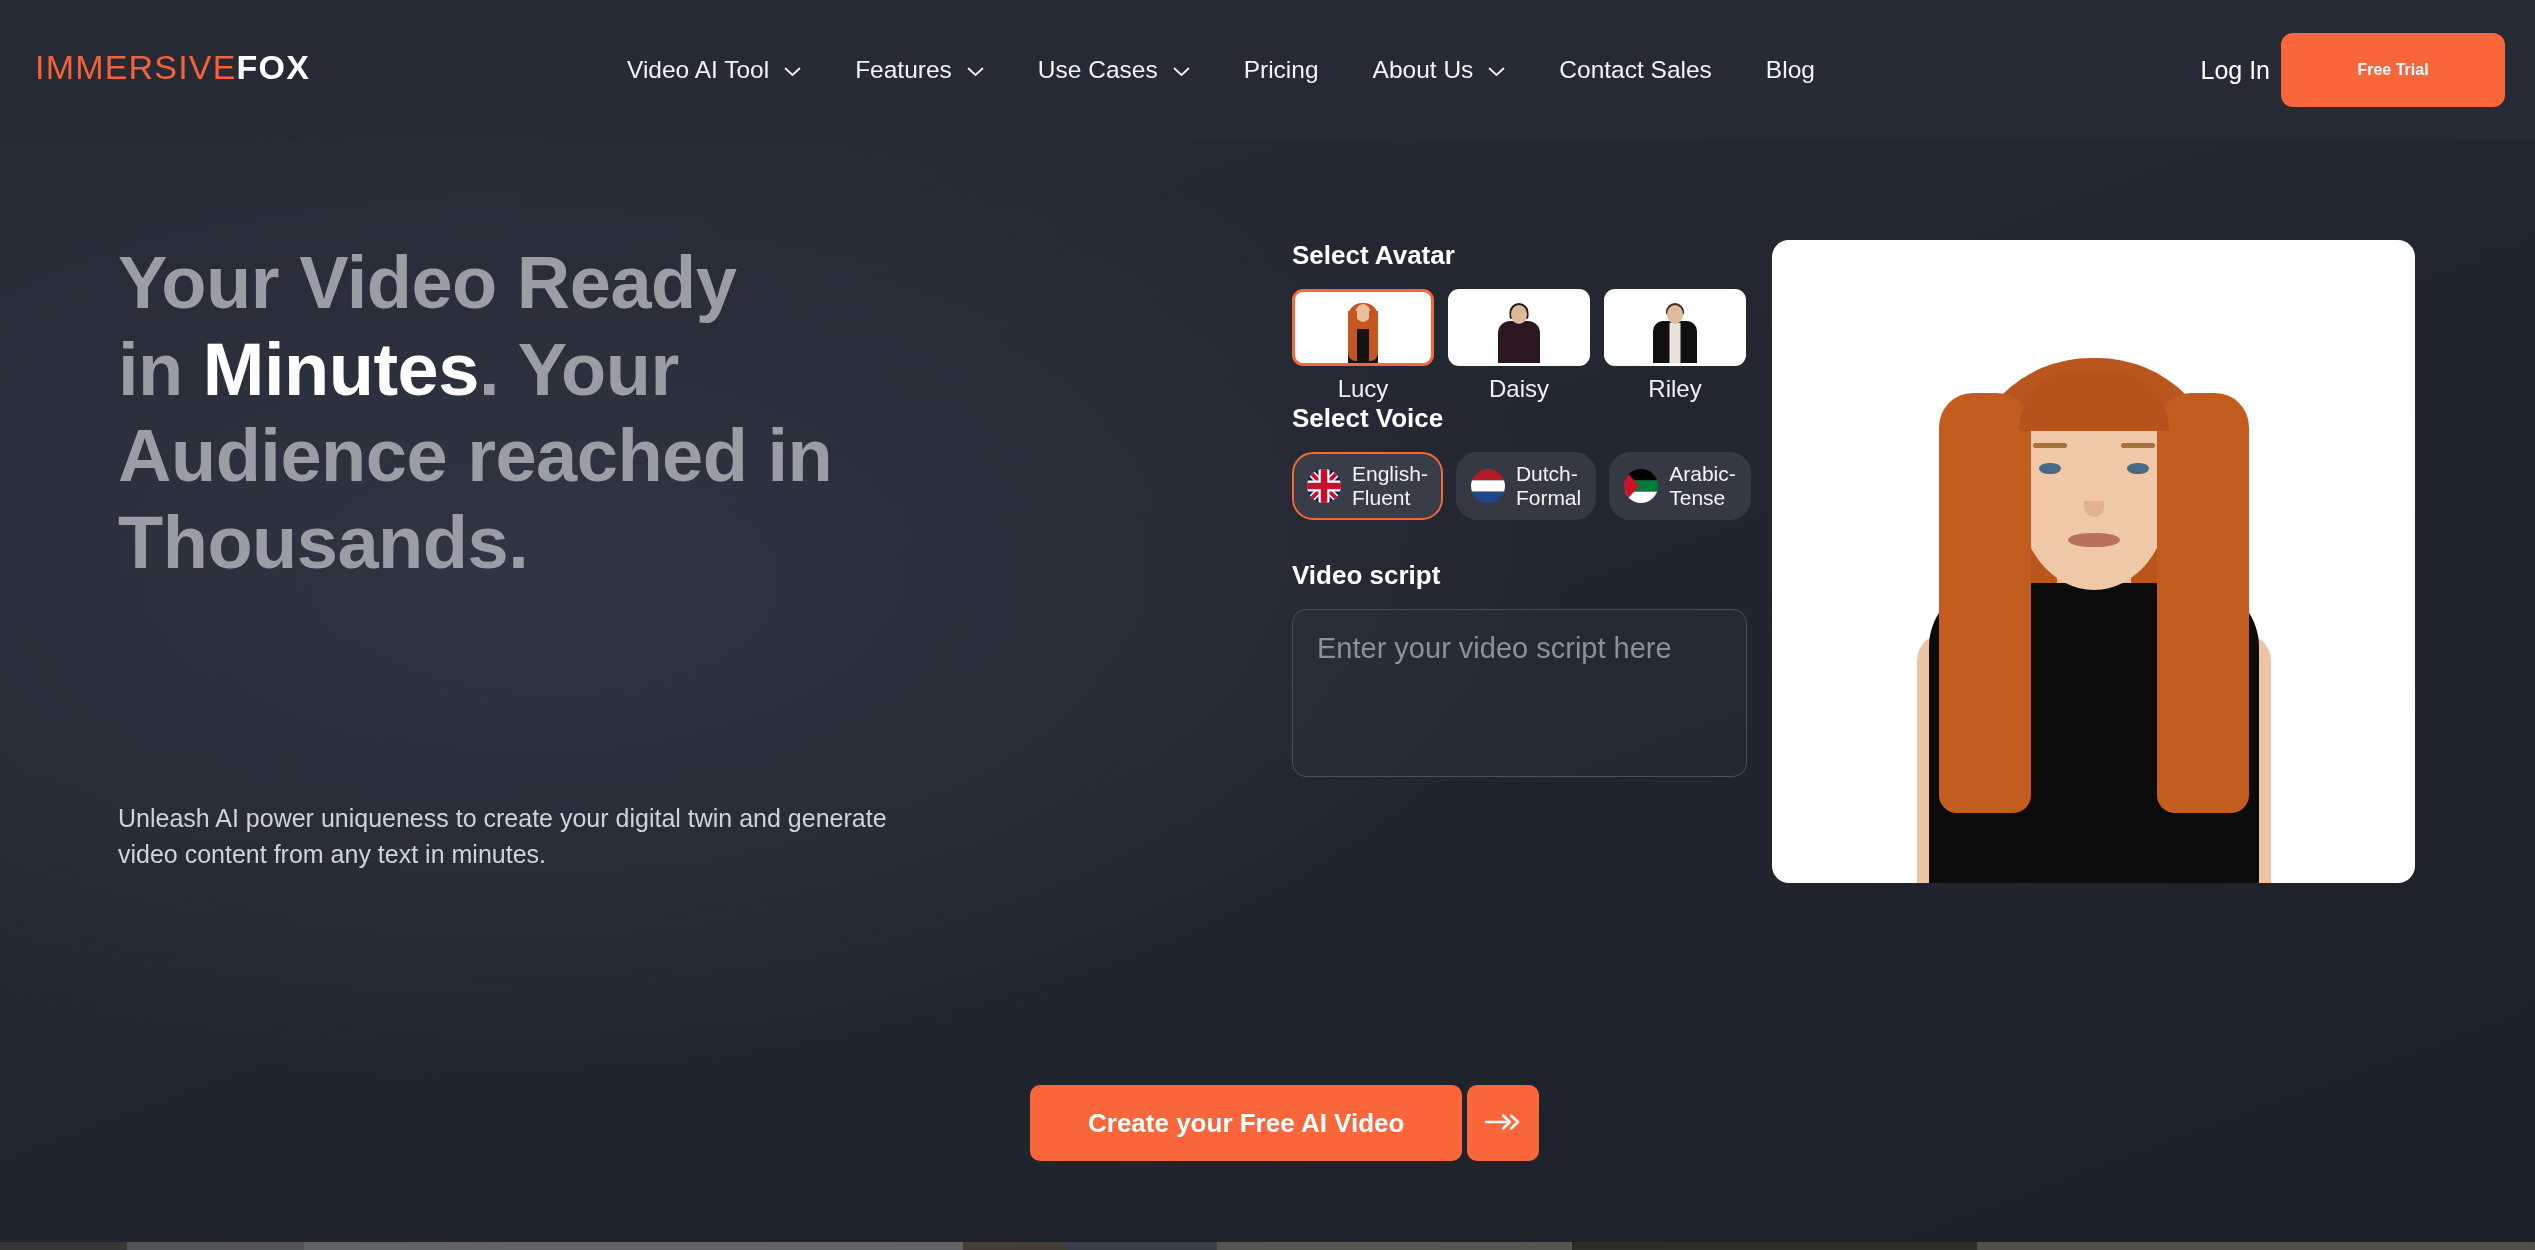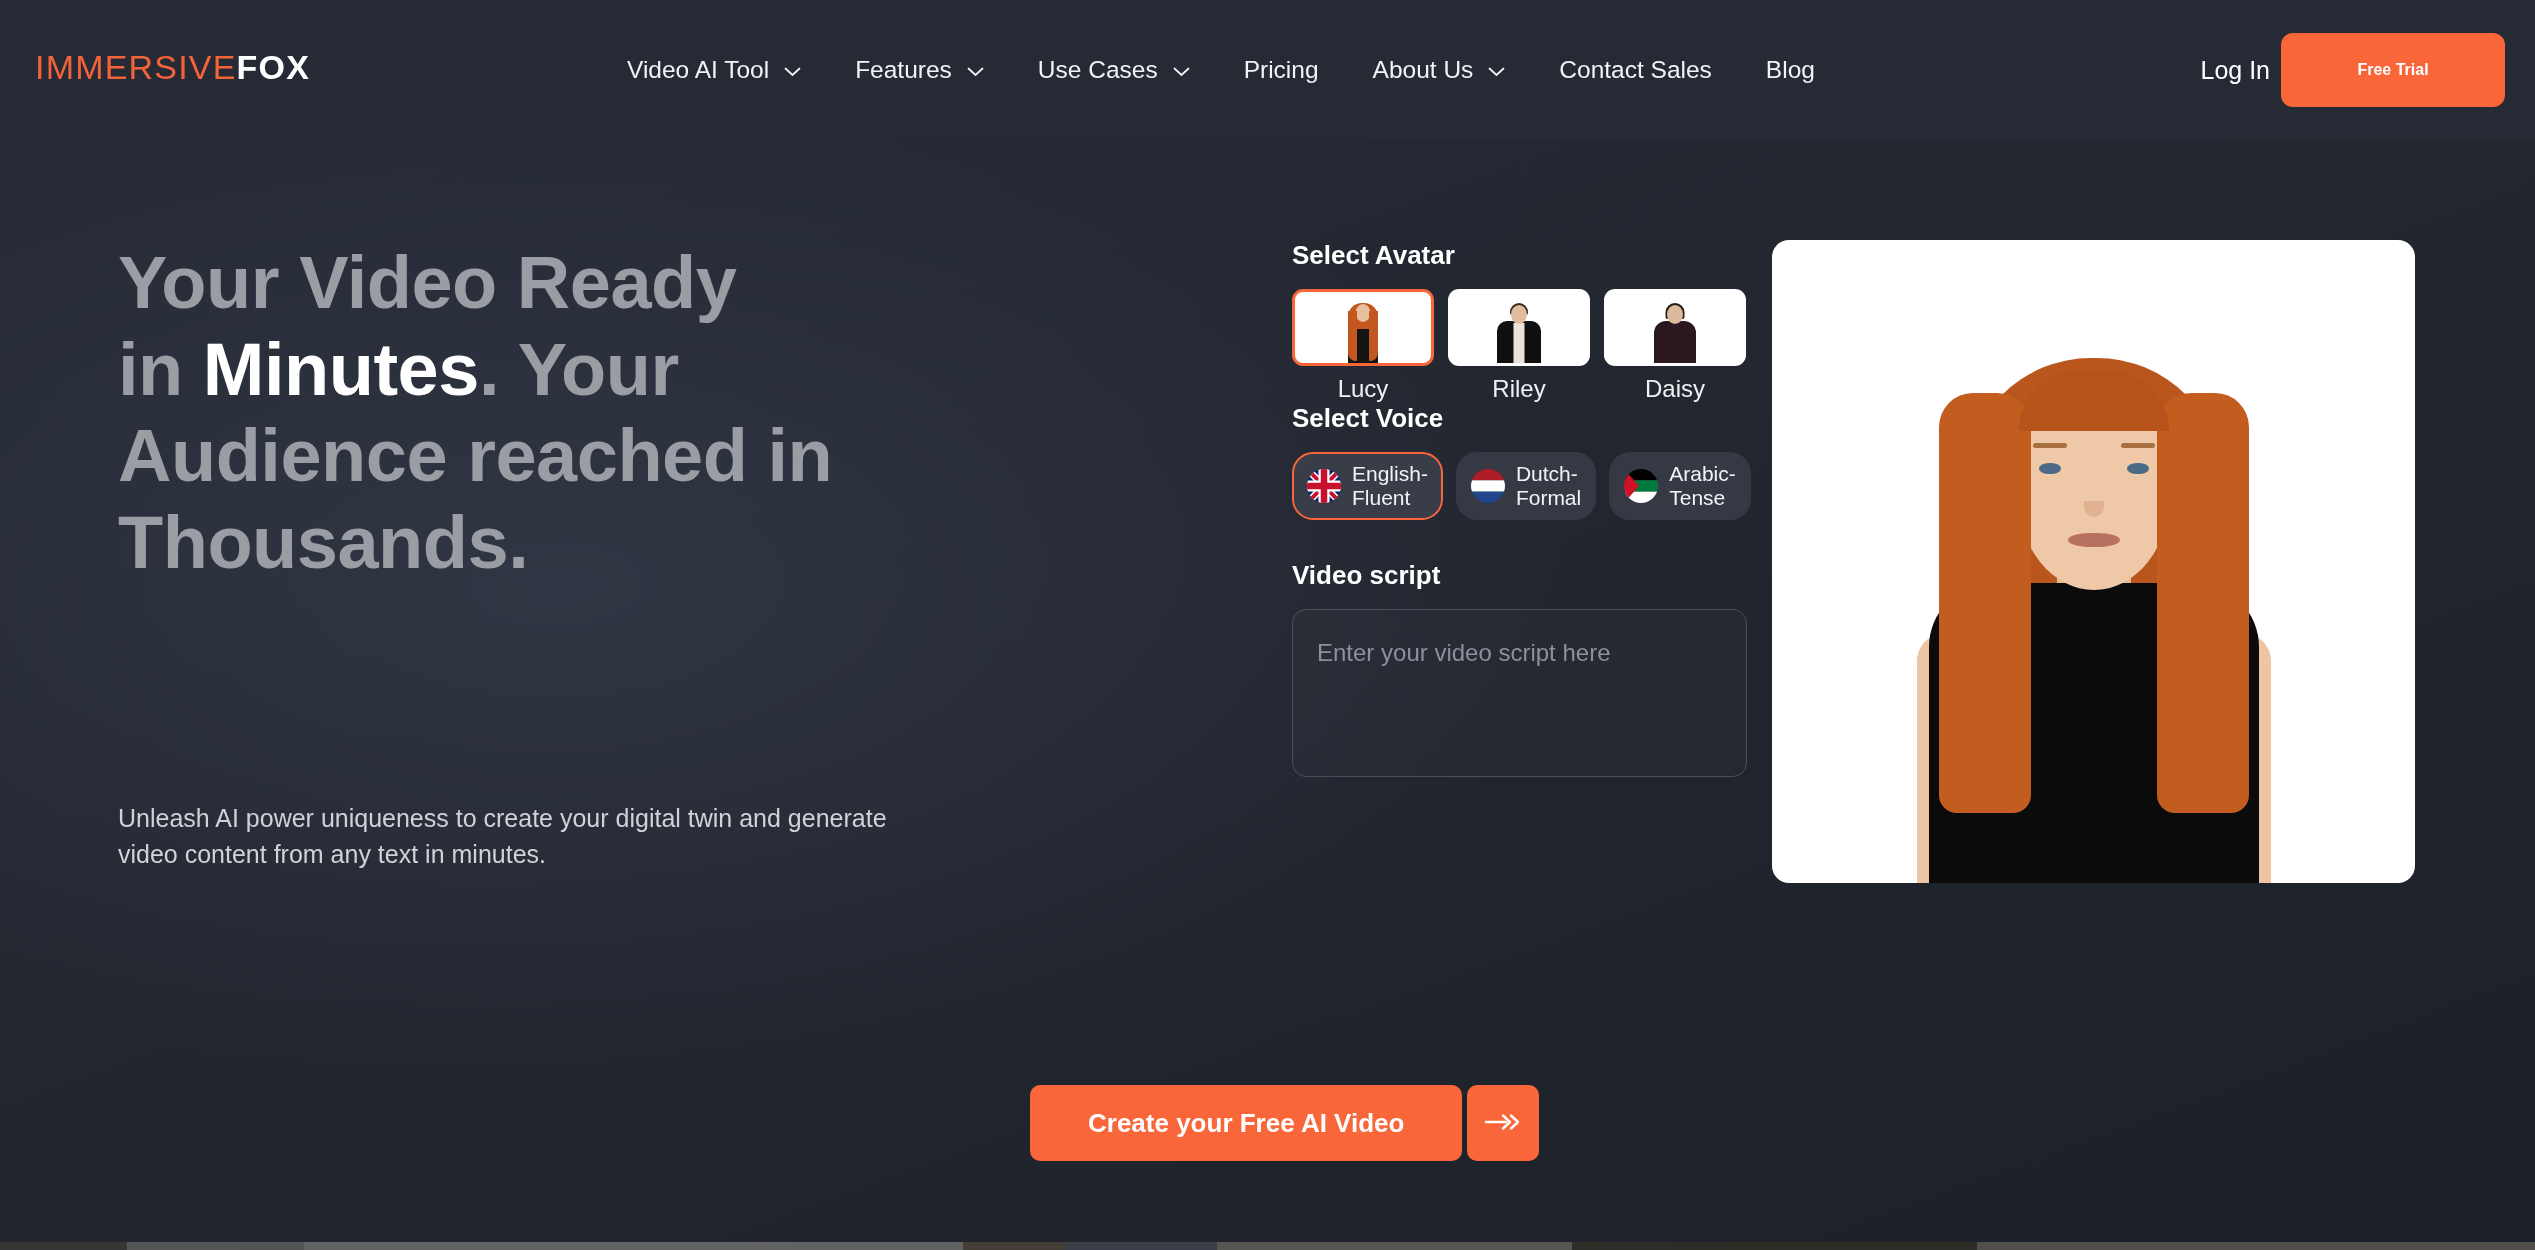--- a/index.html
+++ b/index.html
@@ -140,22 +140,22 @@
   .voice-label{
     color:#f2f3f5; font-size:21px; line-height:1.15; font-weight:400; white-space:pre-line;
   }
   .flag{ width:34px; height:34px; border-radius:50%; overflow:hidden; flex:0 0 34px; position:relative; }
 
   
   .script-box{
     width:455px; height:168px; border-radius:14px;
     background:rgba(255,255,255,0.02);
     border:1.5px solid #4a4f5a;
-    color:#9195a0; font-size:24px;
-    padding:29px 24px; resize:none;
+    color:#9195a0; font-size:29px;
+    padding:22px 24px; resize:none;
     font-family:"Liberation Sans", sans-serif;
     outline:none;
   }
   .script-box::placeholder{ color:#8c909b; }
 
   
   .preview{
     position:absolute; left:1772px; top:100px;
     width:643px; height:643px; border-radius:17px;
     background:#ffffff; overflow:hidden;
@@ -329,39 +329,39 @@
               <div class="head"></div>
               <div class="body"></div>
               <div class="hair2"></div>
           </div>
         </div>
         <div class="avatar-name">Lucy</div>
       </div>
 
       <div class="avatar-card">
         <div class="avatar-thumb">
+          <div class="fig fig-daisy">
+            <div class="hairD"></div>
+              <div class="head"></div>
+              <div class="body"></div>
+          </div>
+        </div>
+        <div class="avatar-name">Daisy</div>
+      </div>
+
+      <div class="avatar-card">
+        <div class="avatar-thumb">
           <div class="fig fig-riley">
             <div class="hairR"></div>
               <div class="head"></div>
               <div class="shirt"></div>
               <div class="body"></div>
           </div>
         </div>
         <div class="avatar-name">Riley</div>
-      </div>
-
-      <div class="avatar-card">
-        <div class="avatar-thumb">
-          <div class="fig fig-daisy">
-            <div class="hairD"></div>
-              <div class="head"></div>
-              <div class="body"></div>
-          </div>
-        </div>
-        <div class="avatar-name">Daisy</div>
       </div>
     </div>
 
     <div class="panel-label" style="">Select Voice</div>
 
     <div class="voice-row">
 
       <div class="voice-btn sel">
         <span class="flag">
           <svg width="34" height="34" viewBox="0 0 34 34">

